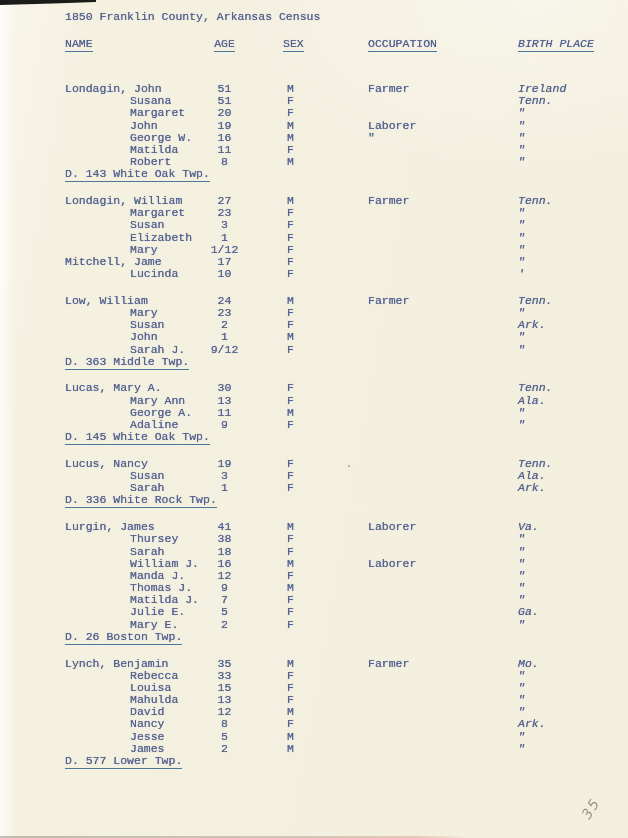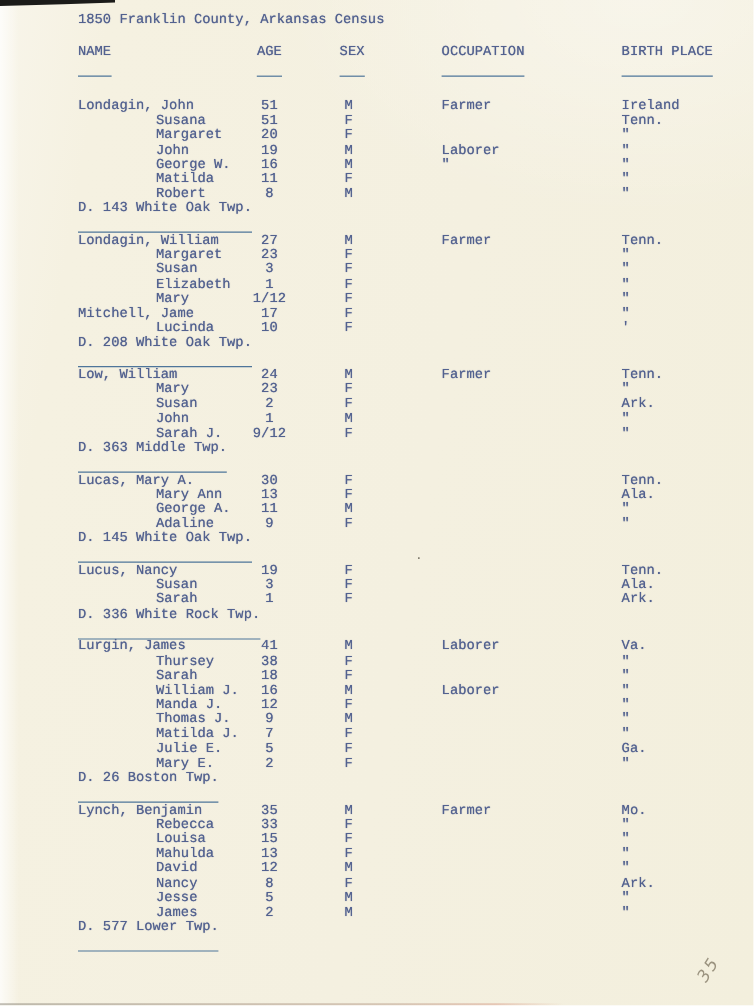--- a/index.html
+++ b/index.html
@@ -56,25 +56,25 @@
 
   .row, .dwelling { position: relative; height: 12.2px; }
 
   .cell { position: absolute; top: 0; white-space: pre; text-shadow: 0 0 0.7px rgba(82,97,143,0.85); }
   .cell.name   { left: 0; }
   .cell.name.indent { left: 65px; }
   .cell.age    { left: 120px; width: 79px; text-align: center; }
   .cell.sex    { left: 222px; }
   .cell.sex-h  { left: 218px; text-align: right; }
   .cell.occ    { left: 303px; }
-  .cell.bp     { left: 453px; }
+  .cell.bp     { left: 453px; font-style: italic; }
 
   .u {
     border-bottom: 1.3px solid rgba(68,110,150,0.95);
-    padding-bottom: 13px;
+    padding-bottom: 1px;
   }
 
   .ink-speck {
     position: absolute; left: 346px; top: 459px;
     color: #6f6b5d; font-size: 10px; text-shadow: none;
   }
 
   .pagenum {
     position: absolute; left: 580px; top: 802px;
     transform: rotate(-58deg);
@@ -190,21 +190,20 @@
           <span class="cell age">17</span>
           <span class="cell sex">F</span>
           <span class="cell bp">"</span>
         </div>
         <div class="row">
           <span class="cell name tw indent">Lucinda</span>
           <span class="cell age">10</span>
           <span class="cell sex">F</span>
           <span class="cell bp">'</span>
         </div>
-        <div class="dwelling"><span class="u tw">D. 208 White Oak Twp.</span></div>
       </div>
       <div class="family">
         <div class="row">
           <span class="cell name tw">Low, William</span>
           <span class="cell age">24</span>
           <span class="cell sex">M</span>
           <span class="cell occ">Farmer</span>
           <span class="cell bp">Tenn.</span>
         </div>
         <div class="row">

